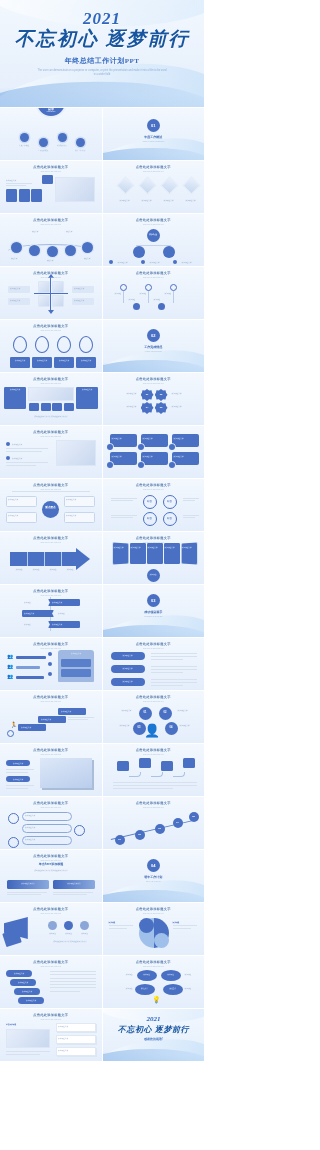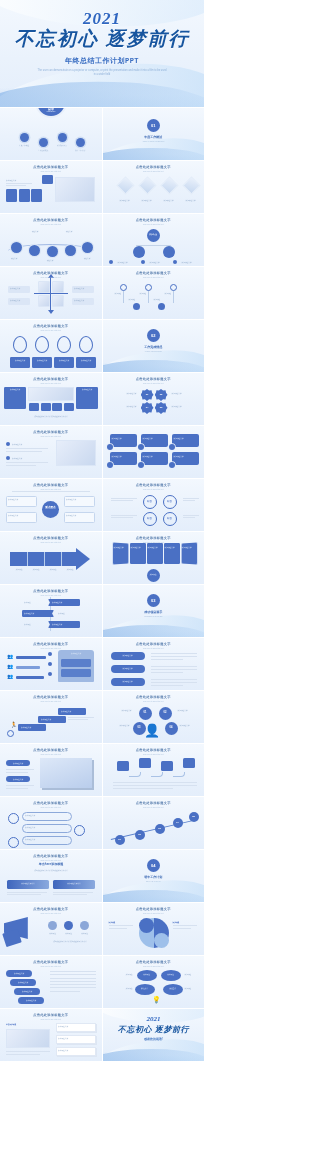--- a/index.html
+++ b/index.html
@@ -39,21 +39,21 @@
 
   
   .hero-inner { position:absolute; inset:0; display:flex; flex-direction:column;
                 align-items:center; justify-content:flex-start; padding-top:10px; z-index:4; }
   .hero-year { font-family:"Liberation Serif", serif; font-style:italic; font-weight:700;
                font-size:17px; color:#2f66c0; letter-spacing:1px; line-height:1;
                text-shadow:0 1px 0 #fff; }
   .hero-main { font-family:"Liberation Serif", serif; font-style:italic; font-weight:700;
                font-size:19px; color:#17559f; letter-spacing:2px; margin-top:2px; line-height:1.1;
                text-shadow:0 1px 1px rgba(255,255,255,.9); }
-  .hero-sub { font-family:Liberation Mono, monospace; font-weight:700; font-size:7px;
+  .hero-sub { font-family:Liberation Serif, serif; font-weight:700; font-size:7px;
               color:#3a6ec2; margin-top:6px; letter-spacing:.5px; }
   .hero-en { font-size:2.6px; color:#8fb0d8; margin-top:3px; line-height:1.7; text-align:center;
              width:130px; }
 
   
   .t { position:absolute; z-index:3; }
   .ttl { position:absolute; top:4px; left:0; right:0; text-align:center; z-index:5;}
   .ttl b { display:block; font-size:3.2px; color:#5a7fae; letter-spacing:.3px; font-weight:700;}
   .ttl i { display:block; font-style:normal; font-size:1.7px; color:#adc3dd; margin-top:.5px;}
 

